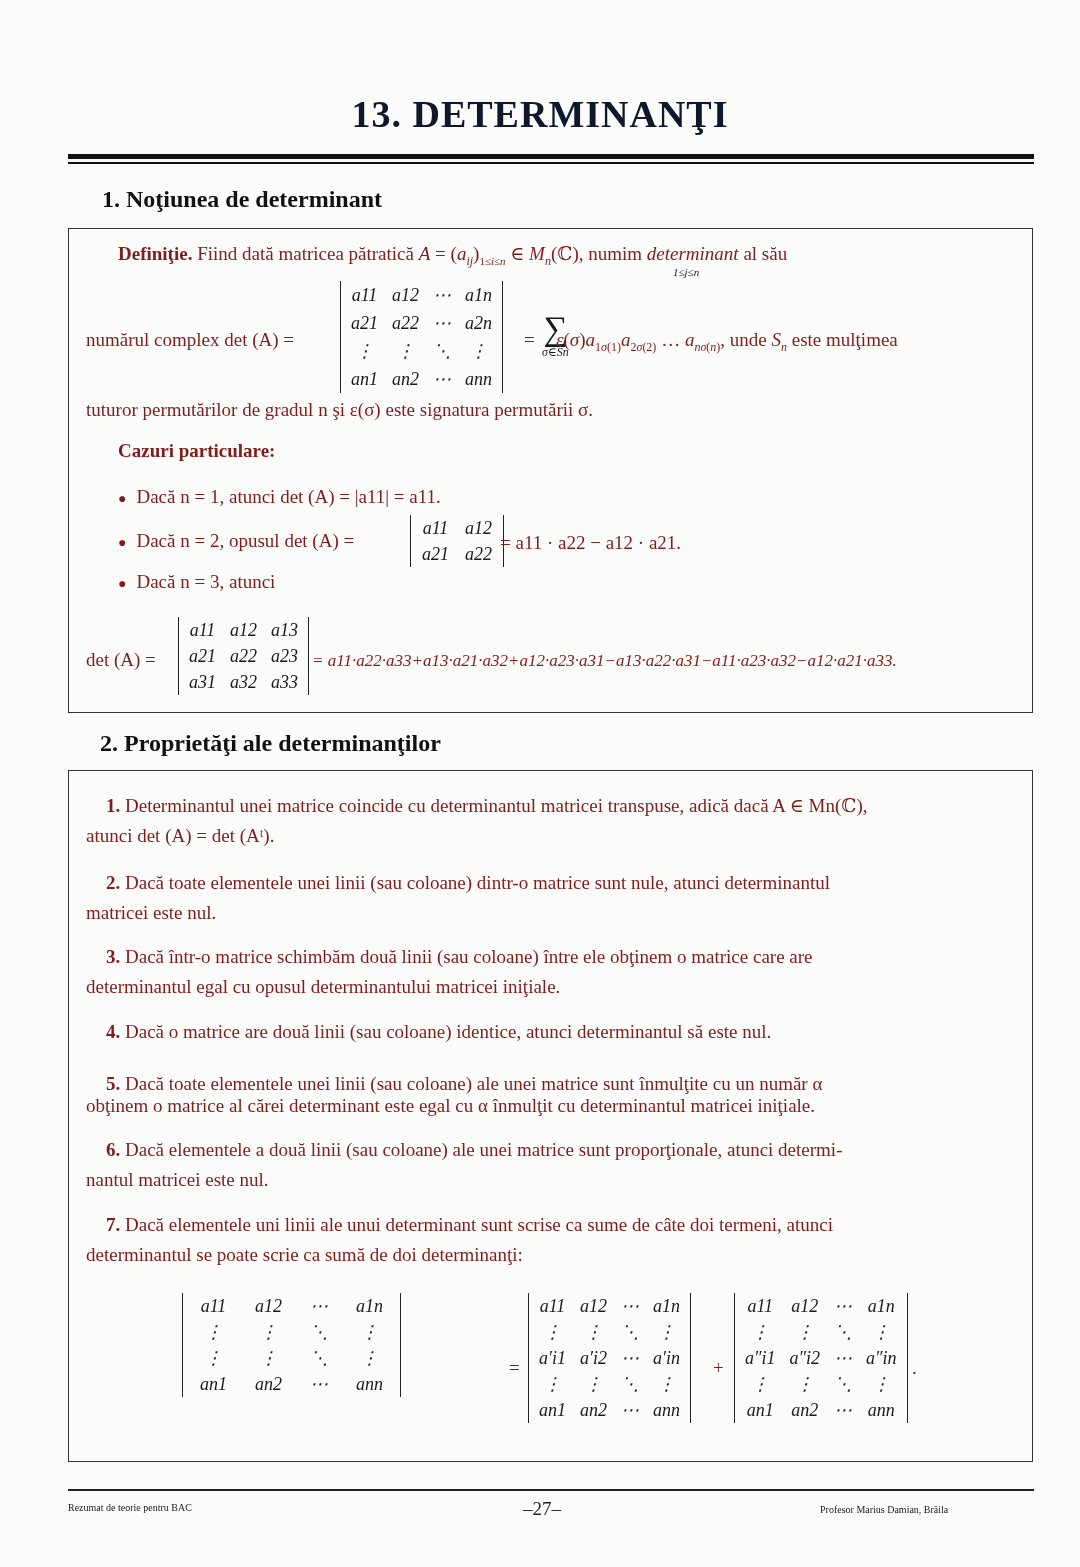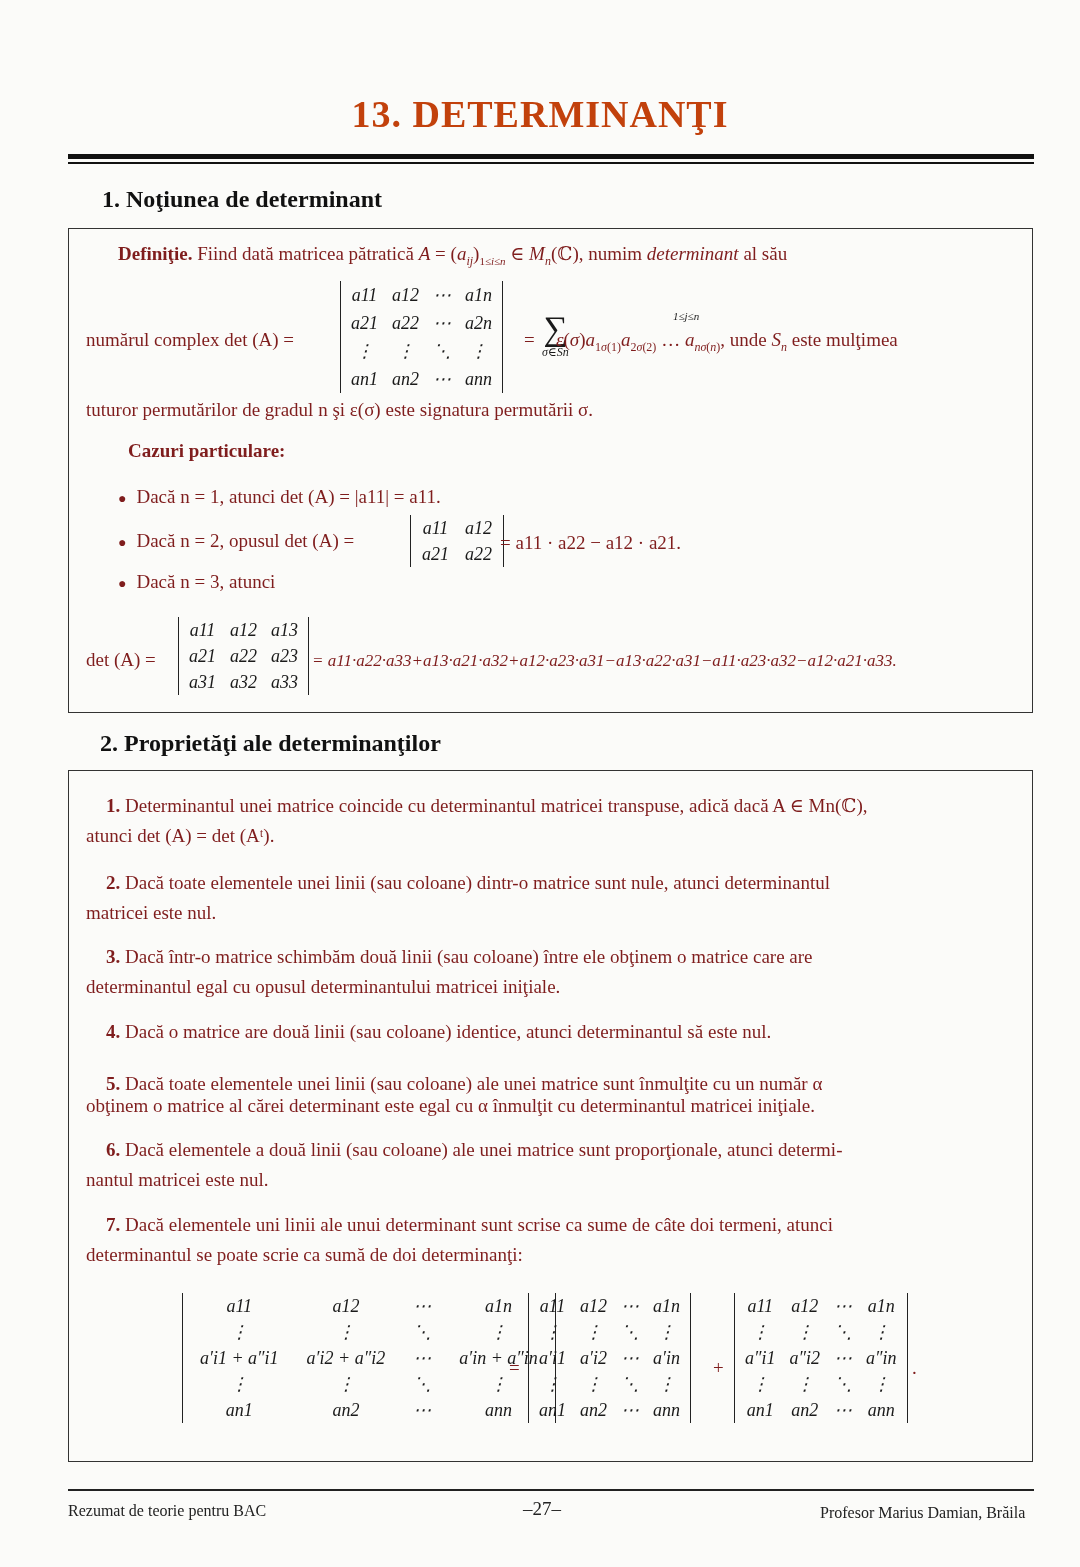--- a/index.html
+++ b/index.html
@@ -4,56 +4,56 @@
 <style>
   html, body { margin:0; padding:0; }
   body {
     width:1080px; height:1567px; position:relative; overflow:hidden;
     background:#fbfbf9; color:#1a1a1a;
     font-family:"Liberation Serif","DejaVu Serif", serif;
   }
   .abs { position:absolute; }
   .title {
     left:0; width:1080px; top:92px; text-align:center;
-    font-size:38px; font-weight:bold; letter-spacing:1px; color:#c2410c;
+    font-size:38px; font-weight:bold; letter-spacing:1px; color:#0f172a;
   }
   .rule-thick { left:68px; width:966px; top:154px; height:5px; background:#111; }
   .rule-thin { left:68px; width:966px; top:162px; height:2px; background:#111; }
   .h2 { font-size:24px; font-weight:bold; color:#111; }
   .box { border:1.5px solid #333; box-sizing:border-box; }
   .txt { font-size:19px; line-height:20px; white-space:nowrap; color:#7f1d1d; }
   i, .m { font-style:italic; }
   .b { font-weight:bold; }
   sub, sup { font-size:12px; line-height:0; }
   .det { display:inline-block; border-left:1.3px solid #222; border-right:1.3px solid #222; vertical-align:middle; padding:0 3px; }
   .det table { border-collapse:collapse; }
   .det td { font-size:18px; font-style:italic; padding:1px 7px; text-align:center; line-height:26px; white-space:nowrap; }
   .sum { font-size:34px; display:inline-block; vertical-align:middle; line-height:34px; text-align:center; }
   .sumlim { font-size:12px; display:block; font-style:italic; line-height:12px; }
-  .footer { font-size:16px; color:#222; }
+  .footer { font-size:10px; color:#222; }
   .bullet { font-size:14px; margin-right:10px; }
 </style>
 </head>
 <body>
 
 <div class="abs title">13. DETERMINANŢI</div>
 <div class="abs rule-thick"></div>
 <div class="abs rule-thin"></div>
 
 <div class="abs h2" style="left:102px;top:186px;">1. Noţiunea de determinant</div>
 <div class="abs box" style="left:68px;top:228px;width:965px;height:485px;"></div>
 
 <div class="abs txt" style="left:118px;top:244px;">
   <span class="b">Definiţie.</span>
   <span>Fiind dată matricea pătratică</span>
   <span class="m">A</span> = (<span class="m">a<sub>ij</sub></span>)<sub style="font-size:11px">1≤<i>i</i>≤<i>n</i></sub> ∈ <span class="m">M<sub>n</sub></span>(ℂ)<span>, numim</span>
   <i>determinant</i>
   <span>al său</span>
 </div>
-<div class="abs" style="left:673px;top:266px;font-size:11px;font-style:italic;margin-top:44px;">1≤j≤n</div>
+<div class="abs" style="left:673px;top:266px;font-size:11px;font-style:italic;">1≤j≤n</div>
 
 <div class="abs txt" style="left:86px;top:330px;">numărul complex det (A) =</div>
 <div class="abs det" style="left:340px;top:281px;">
   <table>
       <tbody id="m-general">
         <tr>
           <td>a11</td>
           <td>a12</td>
           <td>⋯</td>
           <td>a1n</td>
@@ -79,21 +79,21 @@
       </tbody>
     </table>
 </div>
 <div class="abs txt" style="left:524px;top:330px;">=</div>
 <div class="abs sum" style="left:542px;top:312px;">∑<span class="sumlim">σ∈Sn</span></div>
 <div class="abs txt" style="left:556px;top:330px;">
   <i>ε</i>(<i>σ</i>)<i>a</i><sub>1<i>σ</i>(1)</sub><i>a</i><sub>2<i>σ</i>(2)</sub> … <i>a</i><sub><i>nσ</i>(<i>n</i>)</sub>, unde <i>S<sub>n</sub></i> este mulţimea
 </div>
 <div class="abs txt" style="left:86px;top:400px;">tuturor permutărilor de gradul n şi ε(σ) este signatura permutării σ.</div>
 
-<div class="abs txt b" style="left:128px;top:441px;">Cazuri particulare:</div>
+<div class="abs txt b" style="left:118px;top:441px;">Cazuri particulare:</div>
 
 <div class="abs txt" style="left:118px;top:487px;">
   <span class="bullet">●</span><span>Dacă n = 1, atunci det (A) = |a11| = a11.</span>
 </div>
 <div class="abs txt" style="left:118px;top:531px;">
   <span class="bullet">●</span><span>Dacă n = 2, opusul det (A) =</span>
 </div>
 <div class="abs det" style="left:410px;top:515px;">
   <table>
       <tbody id="m-2x2">
@@ -165,26 +165,20 @@
           <td style="padding: 0px 14px;">⋯</td>
           <td style="padding: 0px 14px;">a1n</td>
         </tr>
         <tr>
           <td style="padding: 0px 14px;">⋮</td>
           <td style="padding: 0px 14px;">⋮</td>
           <td style="padding: 0px 14px;">⋱</td>
           <td style="padding: 0px 14px;">⋮</td>
         </tr>
         <tr>
-          <td style="padding: 0px 14px;">a′i1 + a″i1</td>
-          <td style="padding: 0px 14px;">a′i2 + a″i2</td>
-          <td style="padding: 0px 14px;">⋯</td>
-          <td style="padding: 0px 14px;">a′in + a″in</td>
-        </tr>
-        <tr>
           <td style="padding: 0px 14px;">⋮</td>
           <td style="padding: 0px 14px;">⋮</td>
           <td style="padding: 0px 14px;">⋱</td>
           <td style="padding: 0px 14px;">⋮</td>
         </tr>
         <tr>
           <td style="padding: 0px 14px;">an1</td>
           <td style="padding: 0px 14px;">an2</td>
           <td style="padding: 0px 14px;">⋯</td>
           <td style="padding: 0px 14px;">ann</td>

